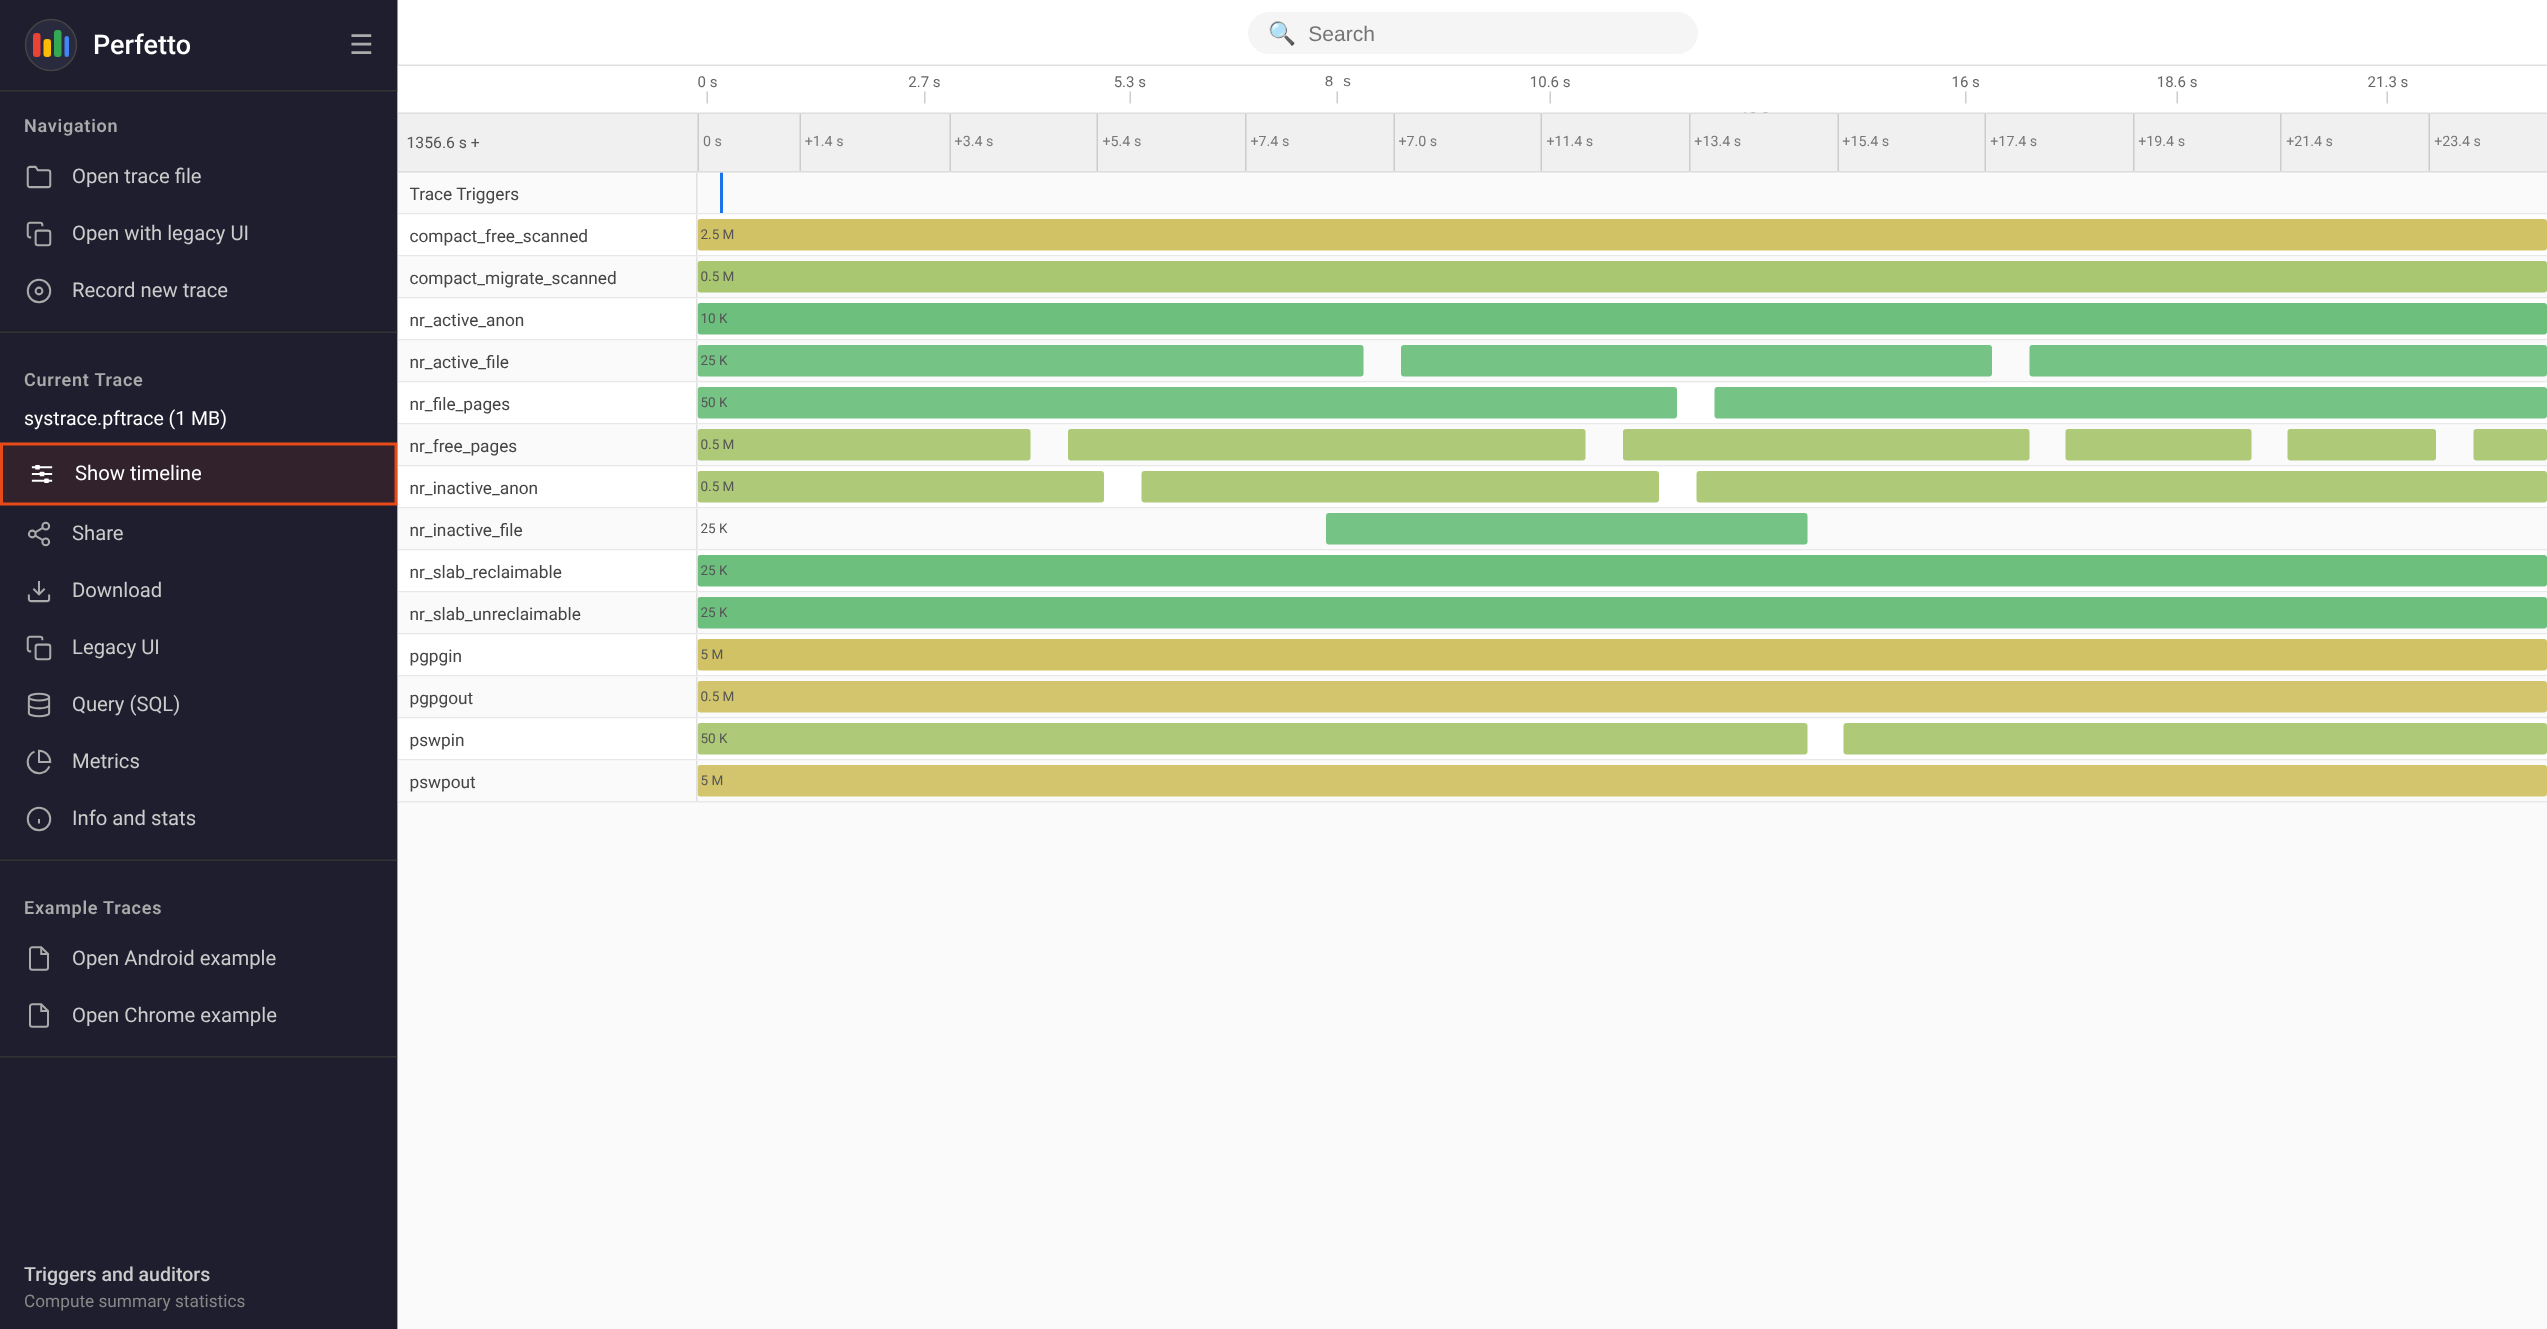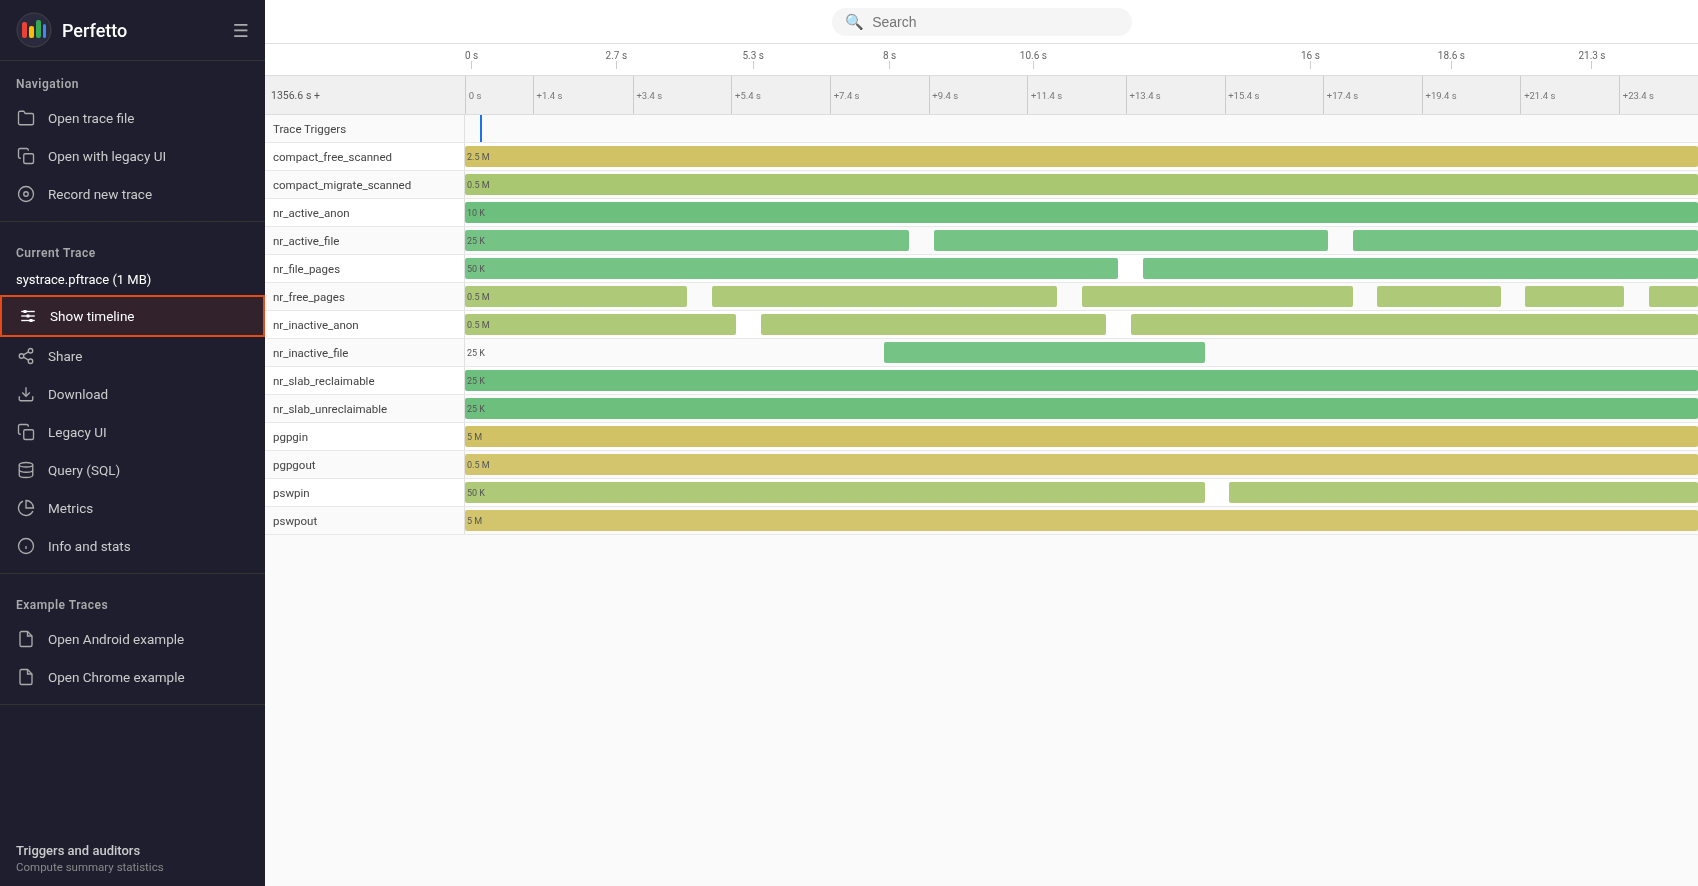--- a/index.html
+++ b/index.html
@@ -499,21 +499,21 @@
             <div class="ruler-tick-line"></div>
           </div>
           <div class="ruler-tick" style="left: 11.4%;">
             <span style="font-size:10px;color:#666;white-space:nowrap;">2.7 s</span>
             <div class="ruler-tick-line"></div>
           </div>
           <div class="ruler-tick" style="left: 22.5%;">
             <span style="font-size:10px;color:#666;white-space:nowrap;">5.3 s</span>
             <div class="ruler-tick-line"></div>
           </div>
-          <div class="ruler-tick" style="left: 33.9%;">
+          <div class="ruler-tick" style="left: 33.9%; font-family: Liberation Mono, monospace;">
             <span style="font-size:10px;color:#666;white-space:nowrap;">8 s</span>
             <div class="ruler-tick-line"></div>
           </div>
           <div class="ruler-tick" style="left: 45%;">
             <span style="font-size:10px;color:#666;white-space:nowrap;">10.6 s</span>
             <div class="ruler-tick-line"></div>
           </div>
           <div class="ruler-tick" style="left: 56.4%;">
             <span style="font-size:10px;color:#666;white-space:nowrap;margin-top:48px;">13.3 s</span>
             <div class="ruler-tick-line"></div>
@@ -542,21 +542,21 @@
             <span class="secondary-tick" style="left: 0.3%;">0 s</span>
             <div class="secondary-tick-line" style="left: 5.5%;"></div>
             <span class="secondary-tick" style="left: 5.8%;">+1.4 s</span>
             <div class="secondary-tick-line" style="left: 13.6%;"></div>
             <span class="secondary-tick" style="left: 13.9%;">+3.4 s</span>
             <div class="secondary-tick-line" style="left: 21.6%;"></div>
             <span class="secondary-tick" style="left: 21.9%;">+5.4 s</span>
             <div class="secondary-tick-line" style="left: 29.6%;"></div>
             <span class="secondary-tick" style="left: 29.9%;">+7.4 s</span>
             <div class="secondary-tick-line" style="left: 37.6%;"></div>
-            <span class="secondary-tick" style="left: 37.9%;">+9.4 s</span>
+            <span class="secondary-tick" style="left: 37.9%;">+7.0 s</span>
             <div class="secondary-tick-line" style="left: 45.6%;"></div>
             <span class="secondary-tick" style="left: 45.9%;">+11.4 s</span>
             <div class="secondary-tick-line" style="left: 53.6%;"></div>
             <span class="secondary-tick" style="left: 53.9%;">+13.4 s</span>
             <div class="secondary-tick-line" style="left: 61.6%;"></div>
             <span class="secondary-tick" style="left: 61.9%;">+15.4 s</span>
             <div class="secondary-tick-line" style="left: 69.6%;"></div>
             <span class="secondary-tick" style="left: 69.9%;">+17.4 s</span>
             <div class="secondary-tick-line" style="left: 77.6%;"></div>
             <span class="secondary-tick" style="left: 77.9%;">+19.4 s</span>

